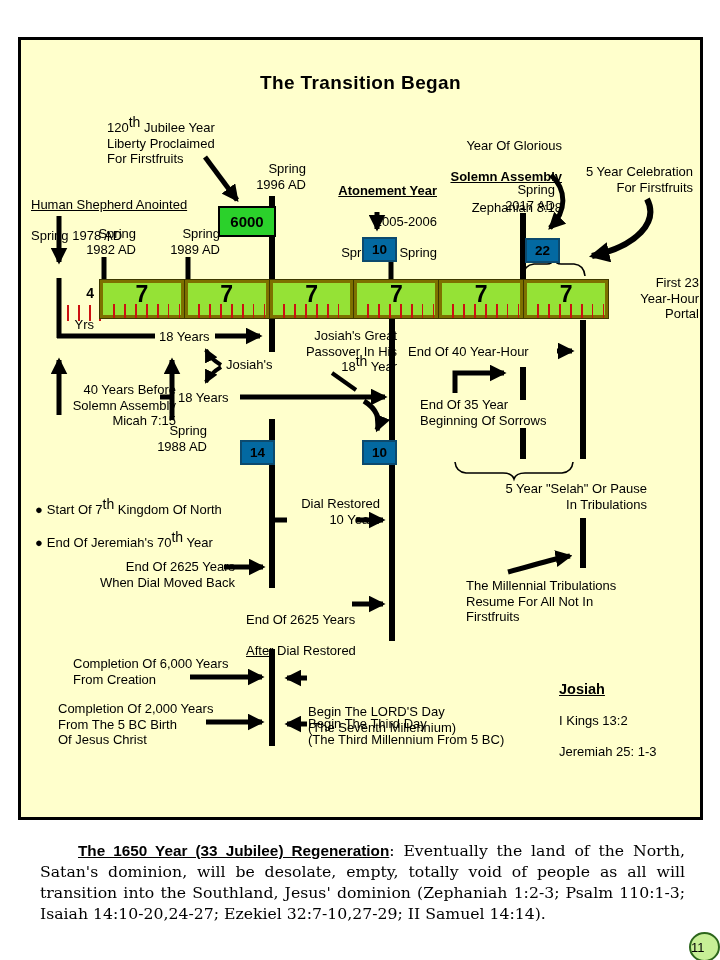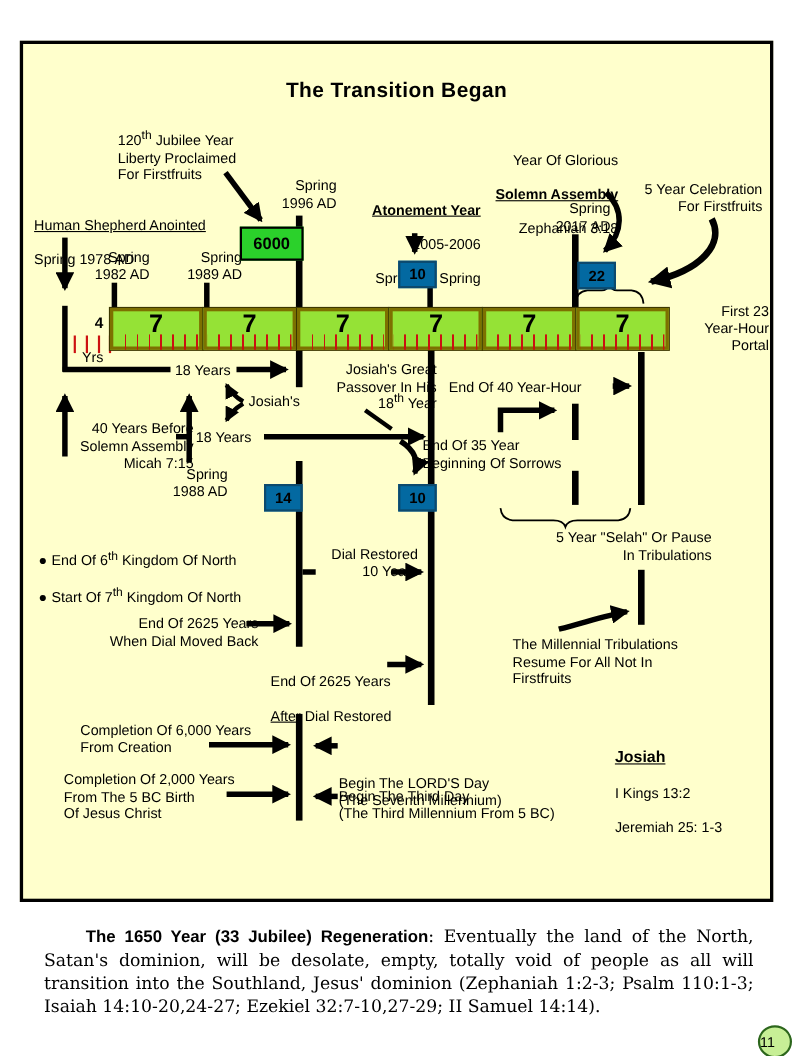--- a/index.html
+++ b/index.html
@@ -6,39 +6,39 @@
   body{width:720px;height:960px;position:relative;overflow:hidden;background:#ffffff;
        font-family:"Liberation Sans",sans-serif;color:#000}
   .frame{position:absolute;left:18px;top:37px;width:679px;height:777px;
          border:3px solid #000;background:#FFFFCC}
   svg.overlay{position:absolute;left:0;top:0;width:720px;height:960px;pointer-events:none}
   .lbl{position:absolute;font:13px/15.5px "Liberation Sans",sans-serif;white-space:pre-line}
   .c{text-align:right}
   .b{font-weight:bold}
   .u{text-decoration:underline}
   .ln{display:block}
-  sup{font-size:11px;line-height:0}
+  sup{font-size:14px;line-height:0}
   .title{position:absolute;left:18px;top:72px;width:685px;text-align:center;
          font:bold 19px "Liberation Sans",sans-serif;letter-spacing:.4px}
   .bar{position:absolute;left:100px;top:280px;width:508px;height:38px;display:flex;gap:1px}
   .seg{flex:1;position:relative;background:#95E236;border:3px solid #7D7000;
        box-shadow:0 0 0 1px #3d3800;display:flex;align-items:center;justify-content:center}
   .seg .n{font:bold 23px "Liberation Sans",sans-serif;margin-top:-9px}
   .ticks{position:absolute;left:1px;right:1px;bottom:-3px;height:14px;
          background:repeating-linear-gradient(90deg,transparent 0,transparent 9.2px,#CC1111 9.2px,#CC1111 10.9px)}
   .ybox{position:absolute;background:#0369a1;border:2px solid #0c4a6e;display:flex;
         align-items:center;justify-content:center;font:bold 13.5px "Liberation Sans",sans-serif}
   .gbox{position:absolute;left:218px;top:206px;width:54px;height:27px;background:#2BD12B;
         border:2px solid #000;display:flex;align-items:center;justify-content:center;
         font:bold 15px "Liberation Sans",sans-serif}
   .bullet-row{display:block}
   .bullet-glyph{font-size:13px;margin-right:4px}
   .footer{position:absolute;left:40px;top:840px;width:645px;text-align:justify;
           font:15.7px/21px "DejaVu Serif",serif;text-indent:38px}
-  .footer .h{font:bold 15.3px/21px "Liberation Sans",sans-serif;}
+  .footer .h{font:bold 15.3px/21px "Liberation Sans",sans-serif;text-decoration:underline}
   .badge{position:absolute;left:689px;top:932px;width:27px;height:26px;border:2px solid #2c661c;
          border-radius:50%;background:#C7EF96;display:flex;align-items:center;justify-content:flex-start;
          font:13px "Liberation Sans",sans-serif}
 </style>
 </head>
 <body>
 
 <div class="frame"></div>
 
 <svg class="overlay">
@@ -171,31 +171,31 @@
     </div>
 </div>
 
 <div class="lbl" style="left:159px;top:329px">18 Years</div>
 <div class="lbl" style="left:226px;top:357px">Josiah's</div>
 <div class="lbl c" style="left:281px;top:328px;width:116px">Josiah's Great
 Passover In His
 18<sup>th</sup> Year</div>
 <div class="lbl" style="left:408px;top:344px">End Of 40 Year-Hour</div>
 <div class="lbl" style="left:178px;top:390px">18 Years</div>
-<div class="lbl" style="left:384px;top:397px">End Of 35 Year
+<div class="lbl" style="left:420px;top:397px">End Of 35 Year
 Beginning Of Sorrows</div>
 <div class="lbl c" style="left:36px;top:382px;width:140px">40 Years Before
 Solemn Assembly
 Micah 7:15</div>
 <div class="lbl c" style="left:143px;top:423px;width:64px">Spring
 1988 AD</div>
 
 <div class="lbl" style="left:35px;top:486px;line-height:16.2px">
-  <span class="bullet-row"><span class="bullet-glyph">●</span><span>End Of 6<sup>th</sup> Kingdom Of North</span></span>
   <span class="bullet-row"><span class="bullet-glyph">●</span><span>Start Of 7<sup>th</sup> Kingdom Of North</span></span>
+  <span class="bullet-row"><span class="bullet-glyph">●</span><span>End Of Jeremiah's 70<sup>th</sup> Year</span></span>
 </div>
 
 <div class="lbl c" style="left:447px;top:481px;width:200px">5 Year "Selah" Or Pause
 In Tribulations</div>
 <div class="lbl c" style="left:284px;top:496px;width:96px">Dial Restored
 10 Years</div>
 <div class="lbl c" style="left:80px;top:559px;width:155px">End Of 2625 Years
 When Dial Moved Back</div>
 <div class="lbl" style="left:246px;top:596px">
   <span class="ln">End Of 2625 Years</span>

